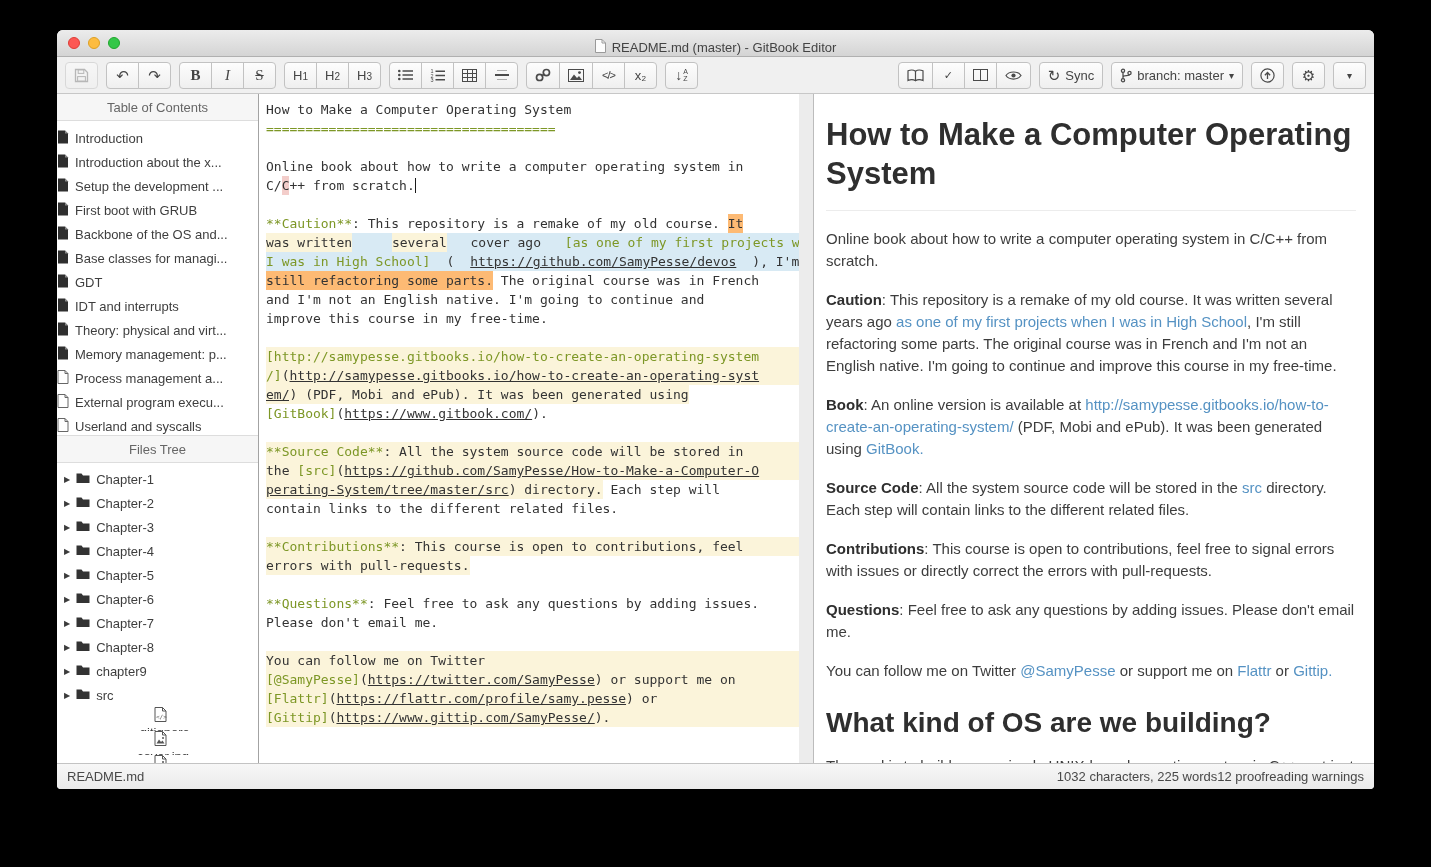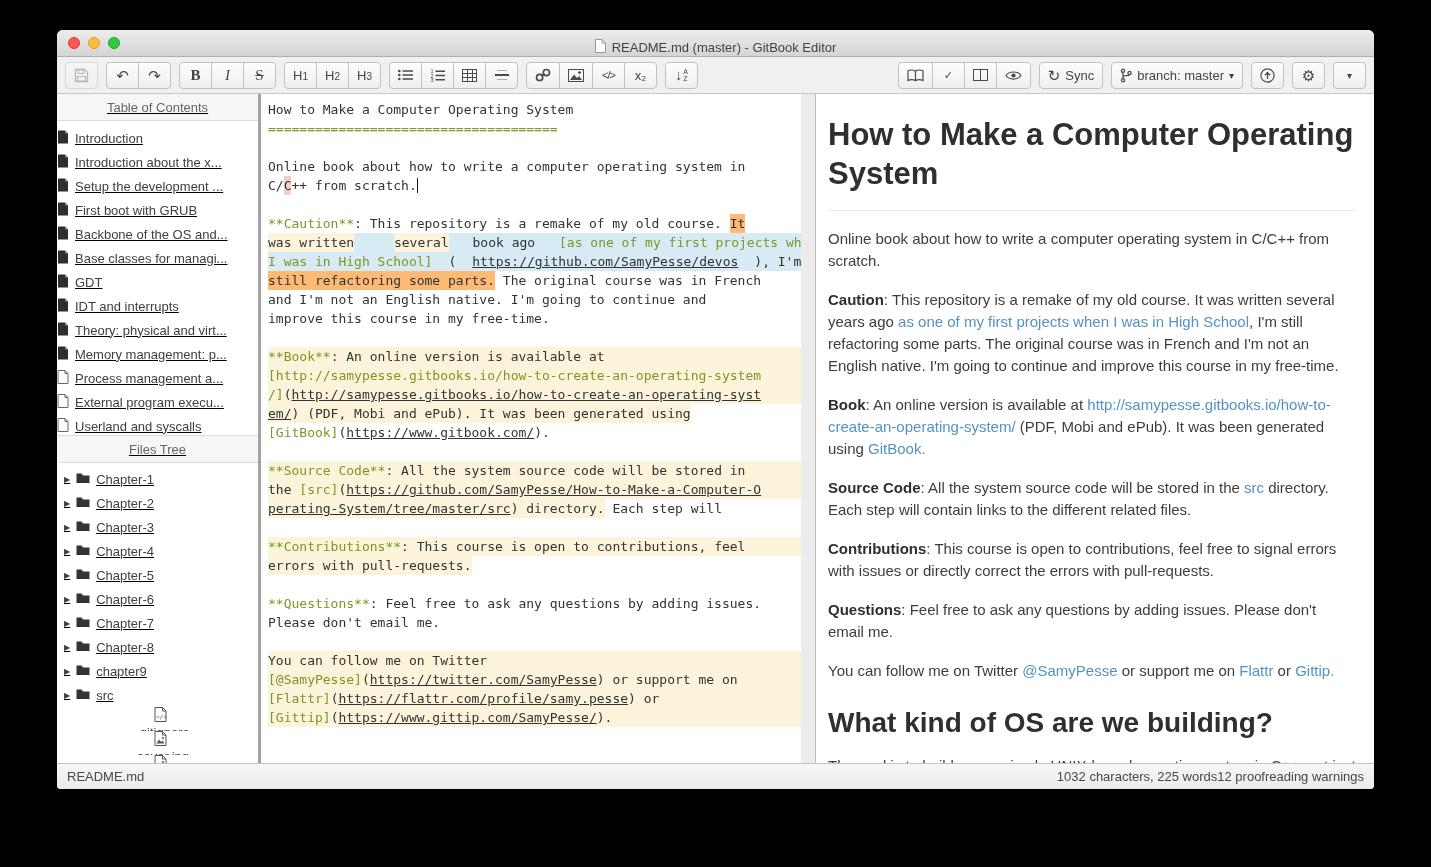--- a/index.html
+++ b/index.html
@@ -39,22 +39,22 @@
   .glyph{font-size:15px;line-height:1;}
   .glyph.small{font-size:11px;}
   .codeg{font-size:11px;letter-spacing:-1px;}
   .sorticon{display:flex;align-items:center;font-size:14px;}
   .azcol{display:flex;flex-direction:column;font-size:7px;line-height:7px;margin-left:1px;}
   .azcol i{font-style:normal;}
   .cdn{font-size:10px;color:#454545;}
   
   .main{flex:1;display:flex;min-height:0;}
   
-  .sidebar{width:201px;flex:0 0 auto;border-right:3px solid #a3a3a3;background:#fff;
-    display:flex;flex-direction:column;overflow:hidden;text-decoration:underline;}
+  .sidebar{width:201px;flex:0 0 auto;border-right:1px solid #a3a3a3;background:#fff;
+    display:flex;flex-direction:column;overflow:hidden;}
   .side-h{height:26px;flex:0 0 auto;background:#f6f6f6;border-bottom:1px solid #ddd;
     display:flex;align-items:center;justify-content:center;font-size:13px;color:#666;}
   .side-h.files{border-top:1px solid #ddd;}
   .toc{height:309px;flex:0 0 auto;overflow:hidden;padding-top:5px;}
   .files-list{flex:1;overflow:hidden;padding-top:4px;}
   .srow{height:24px;display:flex;align-items:center;font-size:13px;color:#3e3e3e;white-space:nowrap;overflow:hidden;}
   .srow .icw{display:flex;align-items:center;margin-right:6px;}
   .toc .srow{}
   .frow-folder{padding-left:7px;}
   .frow-file{padding-left:11px;flex-direction:column;}
@@ -572,35 +572,35 @@
 
     <div class="editor">
       <div class="ed-content" id="ed-content">
           <div class="ln"><span>How to Make a Computer Operating System</span></div>
           <div class="ln"><span class="e-g">=====================================</span></div>
           <div class="ln"></div>
           <div class="ln"><span>Online book about how to write a computer operating system in</span></div>
           <div class="ln"><span>C/</span><span class="e-pink">C</span><span>++ from scratch.</span><span class="e-ibeam"></span></div>
           <div class="ln"></div>
           <div class="ln"><span class="e-g">**Caution**</span><span>: This repository is a remake of my old course. </span><span class="e-b">It</span><span class="e-fill e-b"></span></div>
-          <div class="ln bg-b"><span class="e-y">was written</span><span> </span><span class="e-y">several</span><span> book ago </span><span class="e-g">[as one of my first projects when</span></div>
+          <div class="ln bg-b"><span class="e-y">was written</span><span> </span><span class="e-y">several</span><span> cover ago </span><span class="e-g">[as one of my first projects when</span></div>
           <div class="ln bg-b"><span class="e-g">I was in High School]</span><span>(</span><span class="e-u">https://github.com/SamyPesse/devos</span><span>), I'm</span></div>
           <div class="ln"><span class="e-b">still refactoring some parts.</span><span> The original course was in French</span></div>
           <div class="ln"><span>and I'm not an English native. I'm going to continue and</span></div>
           <div class="ln"><span>improve this course in my free-time.</span></div>
           <div class="ln"></div>
-          <div class="ln bg-y"><span class="e-g">**Book**</span><span>: An online version is available at</span></div>
           <div class="ln bg-y"><span class="e-g">[http://samypesse.gitbooks.io/how-to-create-an-operating-system</span></div>
           <div class="ln bg-y"><span class="e-g">/]</span><span>(</span><span class="e-u">http://samypesse.gitbooks.io/how-to-create-an-operating-syst</span></div>
           <div class="ln"><span class="e-u e-y">em/</span><span class="e-y">) (PDF, Mobi and ePub). It was been generated using</span></div>
           <div class="ln"><span class="e-g">[GitBook]</span><span>(</span><span class="e-u">https://www.gitbook.com/</span><span>).</span></div>
           <div class="ln"></div>
           <div class="ln bg-y"><span class="e-g">**Source Code**</span><span>: All the system source code will be stored in</span></div>
           <div class="ln bg-y"><span>the </span><span class="e-g">[src]</span><span>(</span><span class="e-u">https://github.com/SamyPesse/How-to-Make-a-Computer-O</span></div>
           <div class="ln"><span class="e-u e-y">perating-System/tree/master/src</span><span class="e-y">) directory.</span><span> Each step will</span></div>
+          <div class="ln"><span>contain links to the different related files.</span></div>
           <div class="ln"></div>
           <div class="ln bg-y"><span class="e-g">**Contributions**</span><span>: This course is open to contributions, feel</span></div>
           <div class="ln"><span class="e-y">errors with pull-requests.</span></div>
           <div class="ln"></div>
           <div class="ln"><span class="e-g">**Questions**</span><span>: Feel free to ask any questions by adding issues.</span></div>
           <div class="ln"><span>Please don't email me.</span></div>
           <div class="ln"></div>
           <div class="ln bg-y"><span>You can follow me on Twitter</span></div>
           <div class="ln bg-y"><span class="e-g">[@SamyPesse]</span><span>(</span><span class="e-u">https://twitter.com/SamyPesse</span><span>) or support me on</span></div>
           <div class="ln bg-y"><span class="e-g">[Flattr]</span><span>(</span><span class="e-u">https://flattr.com/profile/samy.pesse</span><span>) or</span></div>

